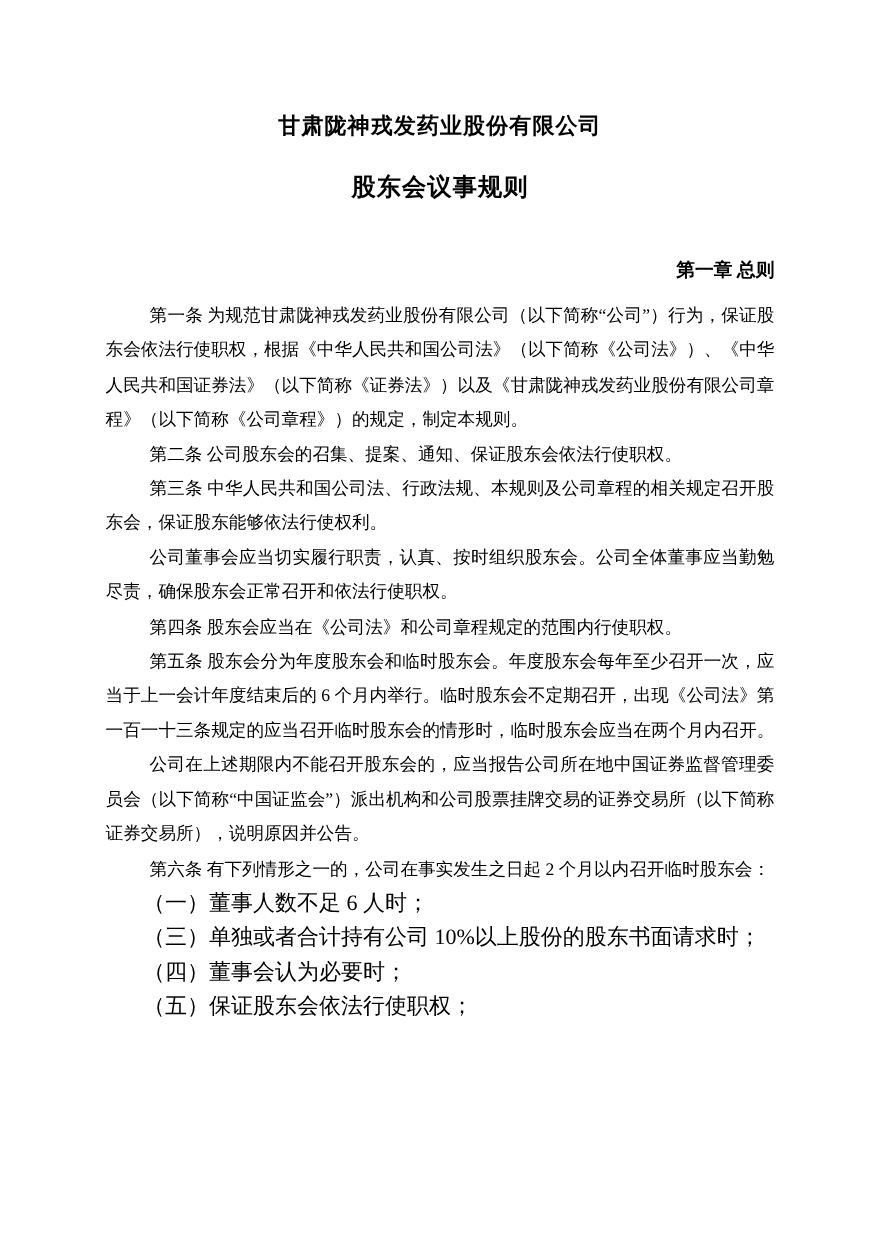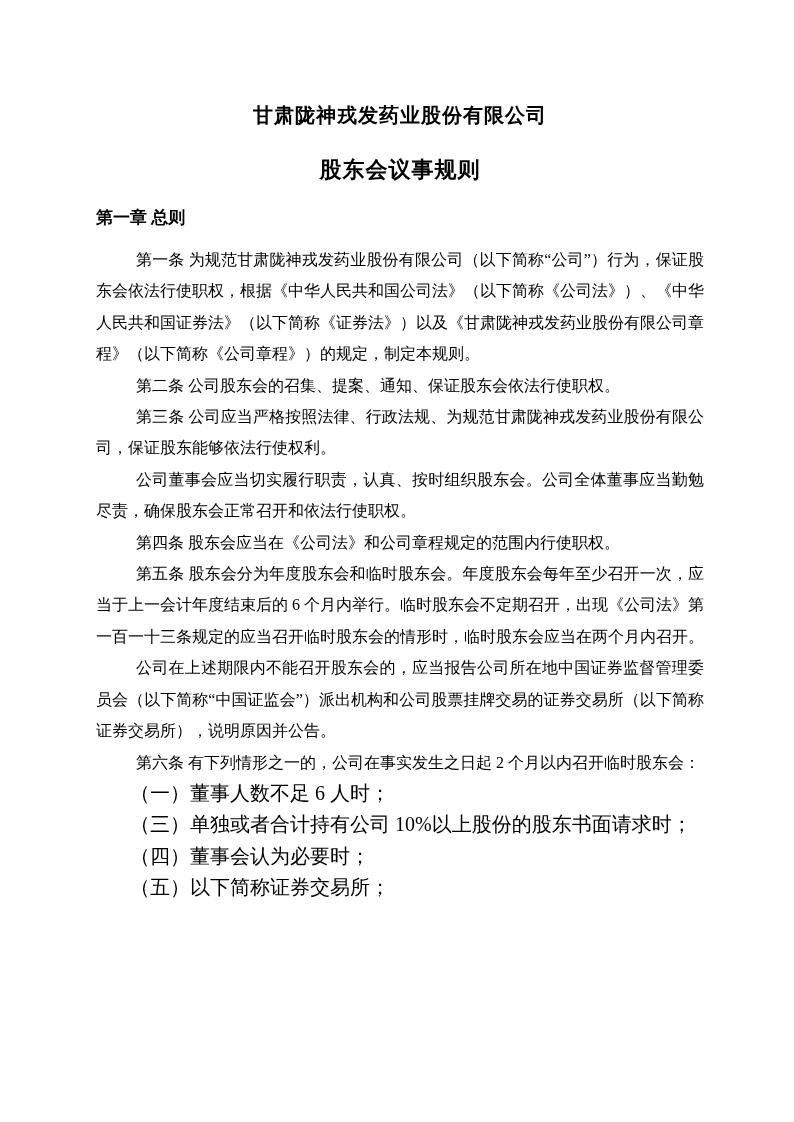--- a/index.html
+++ b/index.html
@@ -31,22 +31,22 @@
   }
   .doc-subtitle {
     margin-top: 23px;
     text-align: center;
     font-size: 22px;
     font-weight: bold;
     line-height: 31px;
     letter-spacing: 1px;
   }
   .chapter-heading {
-    margin-top: 20px;
-    text-align: left;
+    margin-top: 48px;
+    text-align: right;
     font-size: 17px;
     font-weight: bold;
     line-height: 26px;
   }
   .body-text {
     margin-top: 13px;
   }
   .para {
     margin: 0;
     font-size: 16px;
@@ -77,31 +77,31 @@
   <div class="doc-subtitle">股东会议事规则</div>
 
   <div class="chapter-heading">第一章 总则</div>
 
   <div class="body-text">
 
     <p class="para"><span class="prefix">第一条 </span><span>为规范甘肃陇神戎发药业股份有限公司（以下简称“公司”）行为，保证股东会依法行使职权，根据《中华人民共和国公司法》（以下简称《公司法》）、《中华人民共和国证券法》（以下简称《证券法》）以及《甘肃陇神戎发药业股份有限公司章程》（以下简称《公司章程》）的规定，制定本规则。</span></p>
 
     <p class="para"><span class="prefix">第二条 </span><span>公司股东会的召集、提案、通知、保证股东会依法行使职权。</span></p>
 
-    <p class="para"><span class="prefix">第三条 </span><span>公司应当严格按照法律、行政法规、为规范甘肃陇神戎发药业股份有限公司，保证股东能够依法行使权利。</span></p>
+    <p class="para"><span class="prefix">第三条 </span><span>中华人民共和国公司法、行政法规、本规则及公司章程的相关规定召开股东会，保证股东能够依法行使权利。</span></p>
 
     <p class="para"><span class="prefix"></span><span>公司董事会应当切实履行职责，认真、按时组织股东会。公司全体董事应当勤勉尽责，确保股东会正常召开和依法行使职权。</span></p>
 
     <p class="para"><span class="prefix">第四条 </span><span>股东会应当在《公司法》和公司章程规定的范围内行使职权。</span></p>
 
     <p class="para"><span class="prefix">第五条 </span><span>股东会分为年度股东会和临时股东会。年度股东会每年至少召开一次，应当于上一会计年度结束后的 6 个月内举行。临时股东会不定期召开，出现《公司法》第一百一十三条规定的应当召开临时股东会的情形时，临时股东会应当在两个月内召开。</span></p>
 
     <p class="para"><span class="prefix"></span><span>公司在上述期限内不能召开股东会的，应当报告公司所在地中国证券监督管理委员会（以下简称“中国证监会”）派出机构和公司股票挂牌交易的证券交易所（以下简称证券交易所），说明原因并公告。</span></p>
 
     <p class="para"><span class="prefix">第六条 </span><span>有下列情形之一的，公司在事实发生之日起 2 个月以内召开临时股东会：</span></p>
 
     <p class="list-item">（一）董事人数不足 6 人时；</p>
     <p class="list-item">（三）单独或者合计持有公司 10%以上股份的股东书面请求时；</p>
     <p class="list-item">（四）董事会认为必要时；</p>
-    <p class="list-item">（五）以下简称证券交易所；</p>
+    <p class="list-item">（五）保证股东会依法行使职权；</p>
 
   </div>
 </div>
 
 </body></html>

